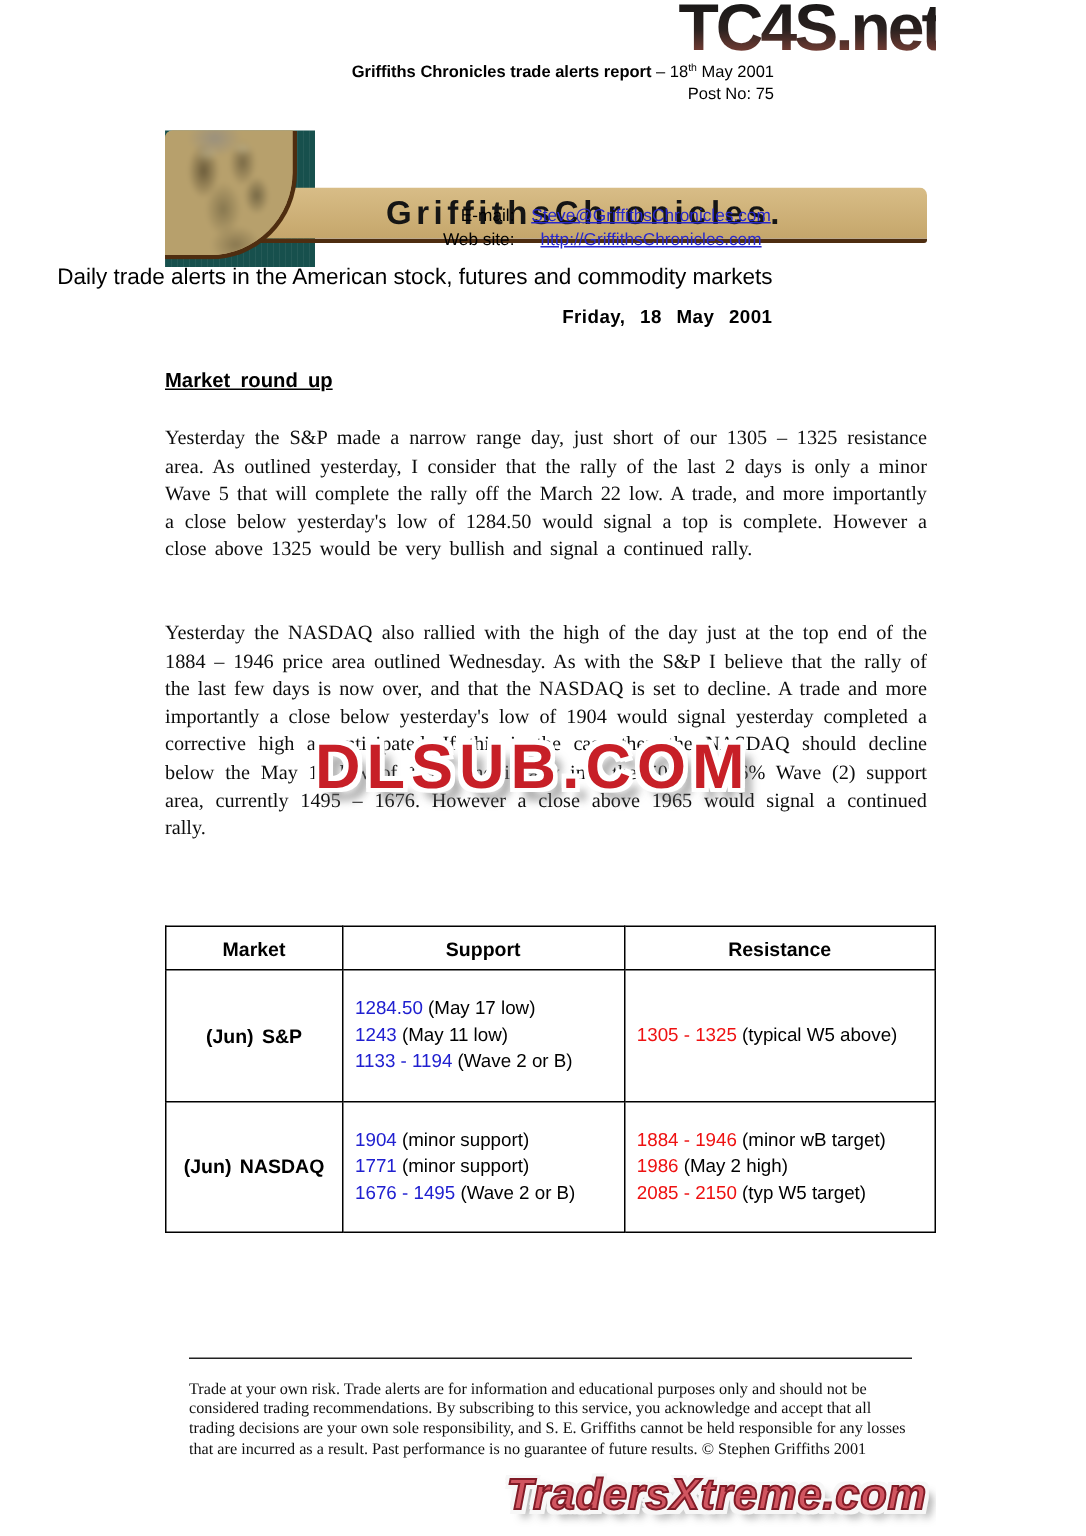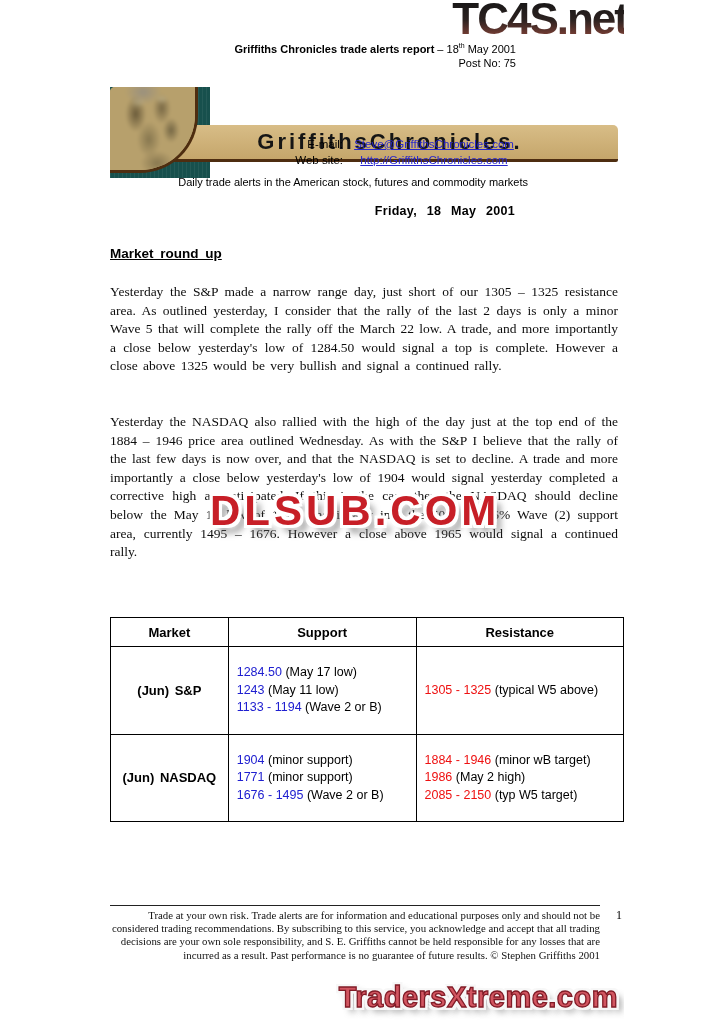--- a/index.html
+++ b/index.html
@@ -43,21 +43,21 @@
       radial-gradient(ellipse 24px 18px at 55% 88%, rgba(80,70,45,.45), transparent 70%),
       #b7a06c;
     filter:blur(1.5px); }
 
   
   .contact { position:absolute; top:137px; right:109px; font-size:11.5px; line-height:15.5px; z-index:2; }
   .contact-row { display:flex; justify-content:flex-end; }
   .contact-label { text-align:right; margin-right:10px; color:#000; }
   .contact-value { width:162px; text-align:center; }
   .contact a { color:#2626cd; text-decoration:underline; }
-  .tagline { position:absolute; top:176px; right:96px; font-size:11px; }
+  .tagline { position:absolute; top:176px; right:109px; font-size:15px; }
   .date-line { position:absolute; top:204px; right:109px; font-size:12.5px; font-weight:bold;
     word-spacing:6px; letter-spacing:0.3px; }
 
   
   .section-heading { position:absolute; left:110px; top:246px; font-size:13.5px; font-weight:bold;
     text-decoration:underline; word-spacing:3px; }
   .para { position:absolute; left:110px; width:508px; font-size:13.5px; line-height:18.6px;
     text-align:justify; word-spacing:2px; color:#0d0d0d;font-family:Liberation Serif, serif; }
   .para-1 { top:283px; }
   .para-2 { top:413px; }
@@ -79,33 +79,33 @@
   .col-support { width:188px; }
   .col-resist { width:208px; }
   .levels td { vertical-align:top; padding:17px 8px; height:72px; box-sizing:border-box; line-height:17.5px; }
   .levels td.market { text-align:center; vertical-align:middle; font-weight:bold; font-size:13px; word-spacing:2px; }
   .levels td.vmid { vertical-align:middle; }
   .num-blue { color:#2020d0; }
   .num-red  { color:#ee1111; }
 
   
   .footer { position:absolute; left:110px; top:905px; width:520px; display:flex; align-items:flex-start; }
-  .disclaimer { width:490px; border-top:1.5px solid #222; padding-top:3px;
+  .disclaimer { width:490px; border-top:1.5px solid #222; padding-top:14px;
     font-family:"Liberation Serif", serif; font-size:10.8px; line-height:13.2px;
-    text-align:right; color:#101010; }
+    text-align:left; color:#101010;margin-left:16px; }
   .page-num { margin-left:16px; padding-top:3px; font-family:"Liberation Serif", serif; font-size:12px; }
 
   
   .txtreme { position:absolute; top:981px; right:6px; z-index:6;
     font-size:29px; font-weight:900; letter-spacing:0.5px; color:#d15560;
     -webkit-text-stroke:1.3px #801b26;
     text-shadow:
       -3px -3px 0 #f7f7f7, 3px -3px 0 #f7f7f7, -3px 3px 0 #f7f7f7, 3px 3px 0 #f7f7f7,
       0 -3px 0 #f7f7f7, 0 3px 0 #f7f7f7, -3px 0 0 #f7f7f7, 3px 0 0 #f7f7f7,
-      5px 5px 6px rgba(120,120,120,.85); }
+      5px 5px 6px rgba(120,120,120,.85); font-style: italic; }
 </style>
 </head>
 <body>
 
 <div class="page">
 
   <div class="tc4s">TC4S.net</div>
 
   <div class="report-meta">
     <div><span class="b">Griffiths Chronicles trade alerts report</span><span> – 18</span><sup>th</sup><span> May 2001</span></div>

